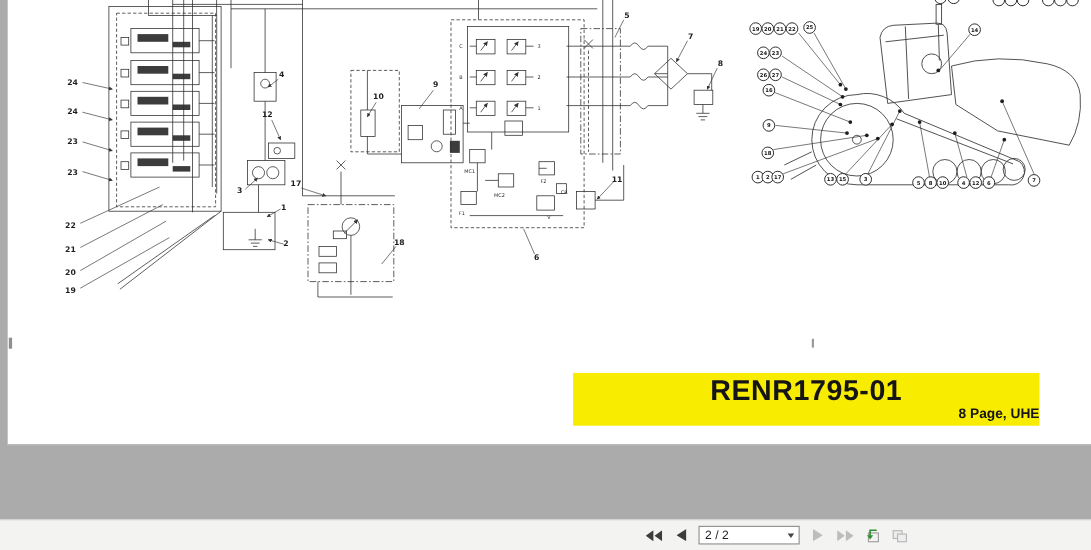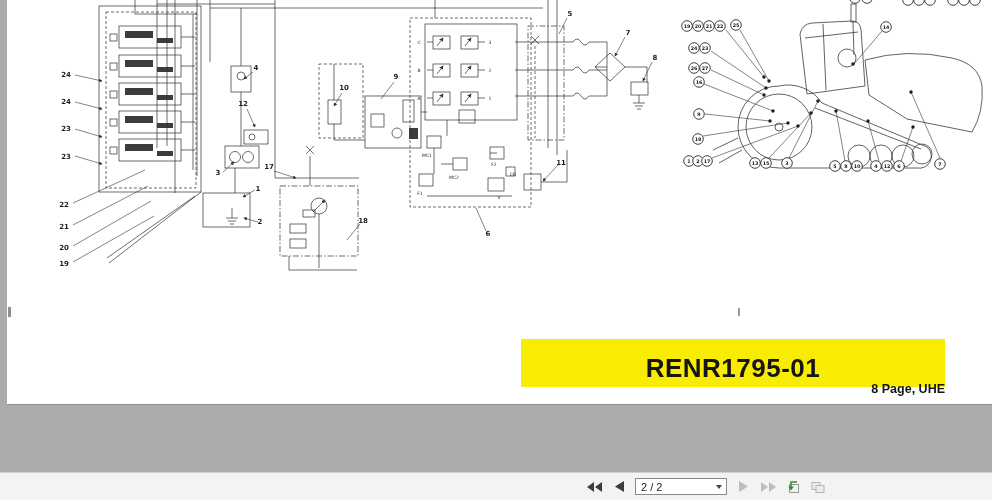--- a/index.html
+++ b/index.html
@@ -16,21 +16,21 @@
   .lead{stroke:#333;stroke-width:.6;fill:none;}
   .dot{fill:#1d1d1d;stroke:none;}
   .darkfill{fill:#3c3c3c;stroke:none;}
   .slabel{font:600 7px "DejaVu Sans",sans-serif;fill:#1e1e1e;text-anchor:middle;}
   .sminilabel{font:4.5px "DejaVu Sans",sans-serif;fill:#2a2a2a;text-anchor:middle;}
   .callout circle{fill:#fff;stroke:#2c2c2c;stroke-width:.9;}
   .callout-num{font:600 4.8px "DejaVu Sans",sans-serif;fill:#111;text-anchor:middle;}
   .banner{position:absolute;left:514px;top:339px;width:424px;height:48px;
           background:#f8ec00;}
   .banner .code{text-align:center;font-weight:bold;font-size:26px;
-                letter-spacing:.5px;line-height:30px;margin-top:14px;color:#151515;}
+                letter-spacing:.5px;line-height:30px;margin-top:1px;color:#151515;}
   .banner .sub{text-align:right;font-weight:bold;font-size:12.5px;
                line-height:13px;color:#151515;}
   .mark1{position:absolute;left:1px;top:307px;width:3px;height:10px;background:#8f8f8f;}
   .mark2{position:absolute;left:731px;top:308px;width:2px;height:8px;background:#9a9a9a;}
   .toolbar{position:absolute;left:0;bottom:0;width:100%;height:27px;
            background:#f3f3f2;border-top:1px solid #cfcfcf;}
   .tb-controls{position:absolute;left:585px;top:0;height:27px;
                display:flex;align-items:center;gap:7px;}
   .tb-btn{width:18px;height:18px;display:flex;align-items:center;
           justify-content:center;cursor:pointer;}

